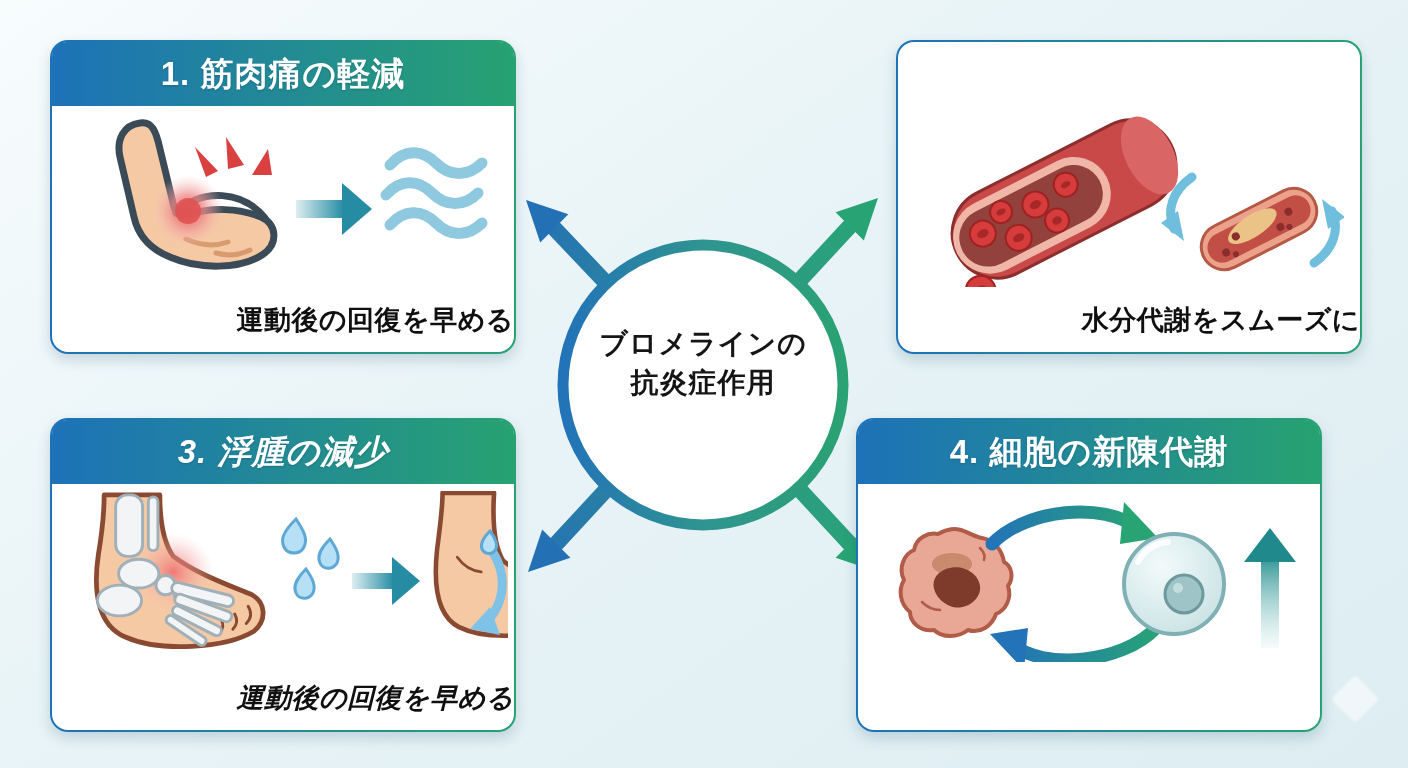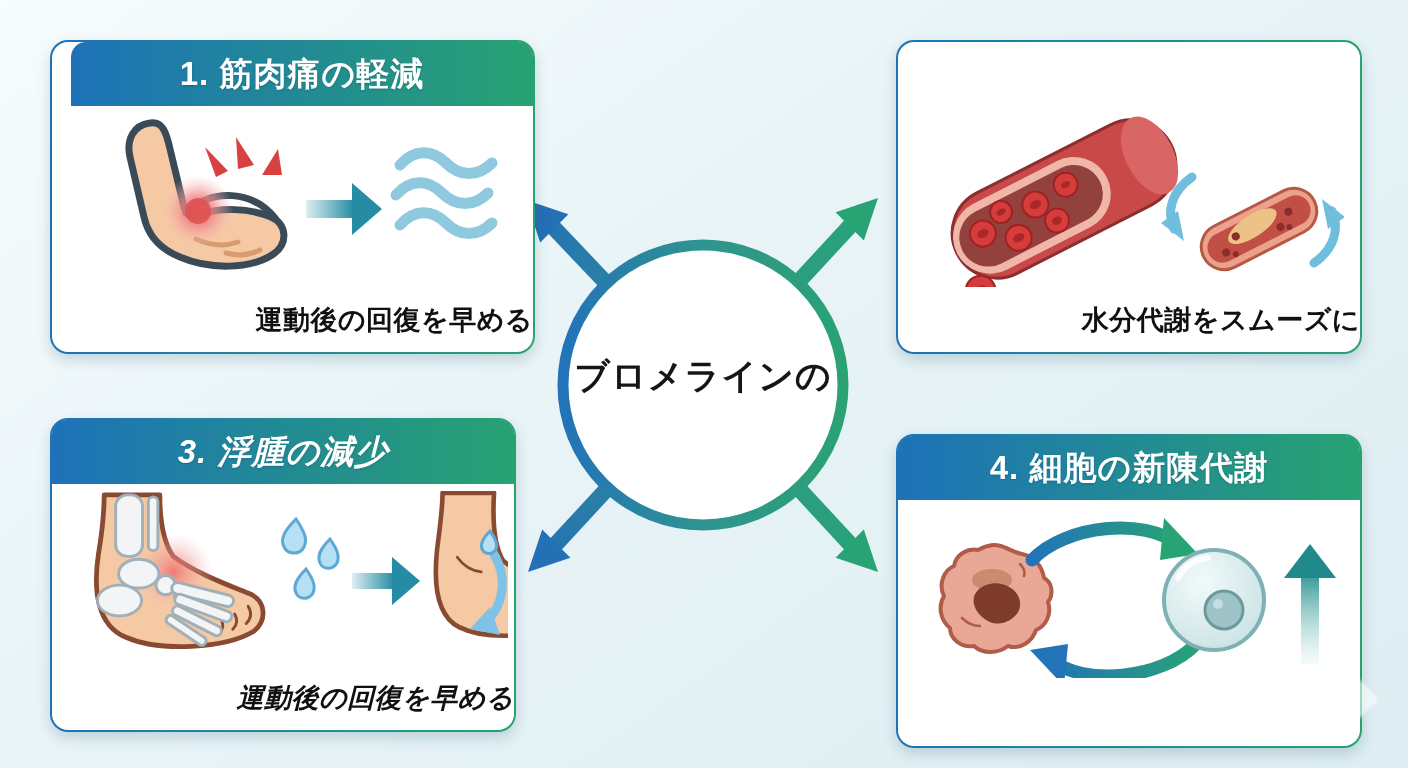--- a/index.html
+++ b/index.html
@@ -24,28 +24,28 @@
   }
   .card-illustration{
     position:absolute;left:0;top:68px;width:100%;height:178px;
     display:flex;align-items:center;justify-content:center;
   }
   .card-caption{
     position:absolute;left:0;bottom:14px;width:100%;
     text-align:right;font-size:27px;font-weight:800;color:#101010;
     letter-spacing:0.5px;
   }
-  #card-1{left:50px;top:40px;padding-left:19px;}
+  #card-1{left:50px;top:40px;}
   #card-2{left:896px;top:40px;}
   #card-3{left:50px;top:418px;font-style:italic;}
-  #card-4{left:896px;top:418px;margin-top:16px;}
+  #card-4{left:856px;top:418px;}
   .center-hub{position:absolute;left:500px;top:168px;width:410px;height:436px;}
   .center-text{
-    position:absolute;left:543px;top:352px;width:320px;
-    text-align:center;font-size:35px;font-weight:800;color:#151515;
+    position:absolute;left:543px;top:325px;width:320px;
+    text-align:center;font-size:28px;font-weight:800;color:#151515;
     line-height:1.38;letter-spacing:1px;
   }
   .sparkle{
     position:absolute;left:1338px;top:682px;width:34px;height:34px;
     background:rgba(255,255,255,.55);transform:rotate(45deg);
     border-radius:4px;filter:blur(1px);
   }
 </style>
 </head>
 <body>
@@ -88,20 +88,21 @@
   </g>
   <g>
     <line x1="203" y1="217" x2="350" y2="376" stroke="url(#gradBR)" stroke-width="16"></line>
     <polygon points="378,404 363.8,361.6 335.6,389.8" fill="#28a474"></polygon>
   </g>
   <circle cx="203" cy="217" r="140" fill="#ffffff" stroke="url(#ringGrad)" stroke-width="11"></circle>
 </svg>
 
 <div class="center-text">
   <div>ブロメラインの</div>
+  <div>抗炎症作用</div>
 </div>
 
 <div class="card" id="card-1">
   <div class="card-header">1. 筋肉痛の軽減</div>
   <div class="card-illustration">
     <svg width="430" height="172" viewBox="0 0 430 172">
       <defs>
         <linearGradient id="a1grad" x1="0" y1="0" x2="1" y2="0">
           <stop offset="0" stop-color="#ddeef1"></stop>
             <stop offset="1" stop-color="#258ca3"></stop>

